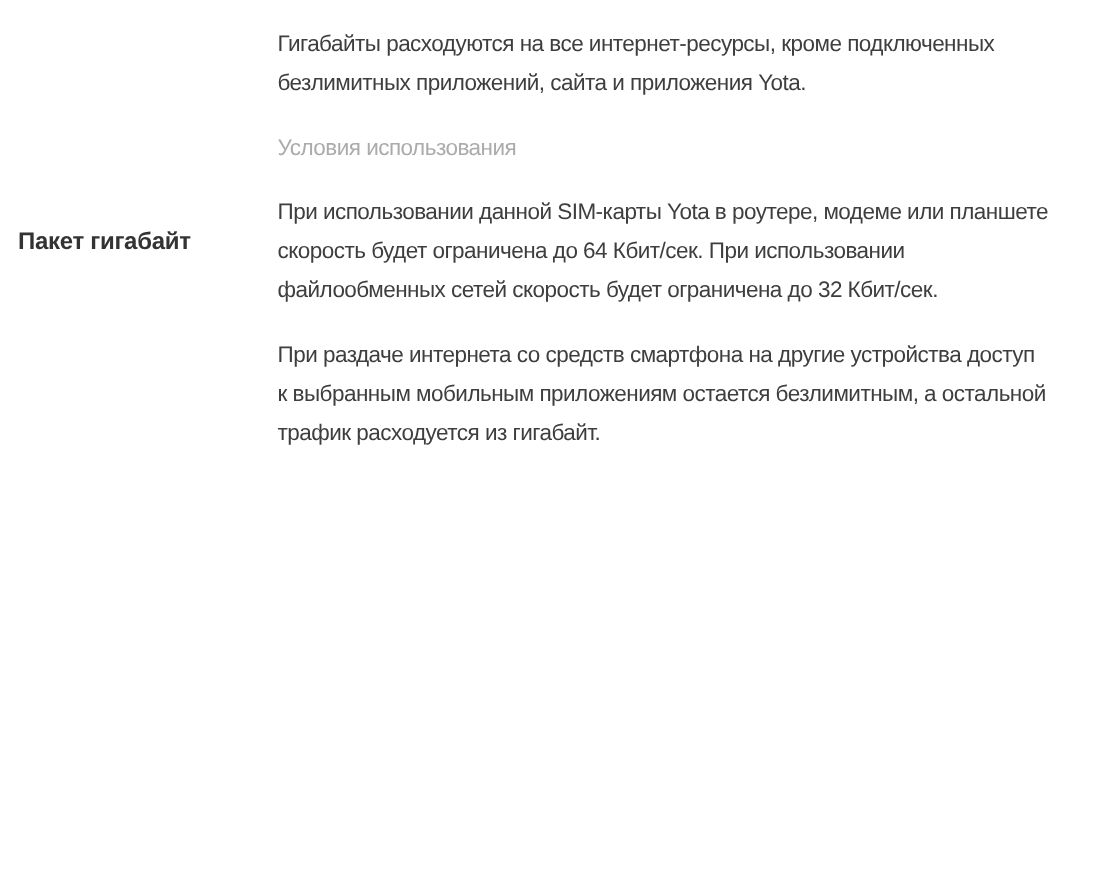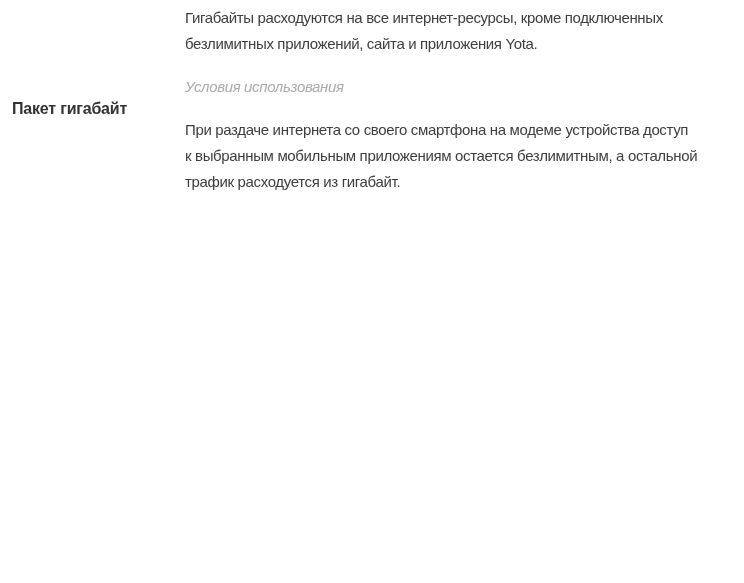--- a/index.html
+++ b/index.html
@@ -33,45 +33,47 @@
     line-height: 26px;
     letter-spacing: -0.2px;
     white-space: pre;
   }
   .content-col {
     flex: 1 1 auto;
     min-width: 0;
     overflow: hidden;
   }
   .content-col p {
-    margin: 0 0 17px 0;
+    margin: 12px 0 17px 0;
     font-size: 15px;
     line-height: 26px;
     letter-spacing: -0.35px;
     color: #3e3e3e;
     white-space: pre;
   }
   .content-col p.subheading {
     color: #ababab;
-    font-style: italic;
   }
 </style>
 </head>
 <body>
 
 <div class="page">
   <div class="row">
 
     <div class="label-col">
       <div class="title">Пакет гигабайт</div>
     </div>
 
     <div class="content-col">
       <p>Гигабайты расходуются на все интернет-ресурсы, кроме подключенных
 безлимитных приложений, сайта и приложения Yota.</p>
       <p class="subheading">Условия использования</p>
-      <p>При раздаче интернета со своего смартфона на модеме устройства доступ
+      <p>При использовании данной SIM-карты Yota в роутере, модеме или планшете
+скорость будет ограничена до 64 Кбит/сек. При использовании
+файлообменных сетей скорость будет ограничена до 32 Кбит/сек.</p>
+      <p>При раздаче интернета со средств смартфона на другие устройства доступ
 к выбранным мобильным приложениям остается безлимитным, а остальной
 трафик расходуется из гигабайт.</p>
     </div>
 
   </div>
 </div>
 
 </body></html>

